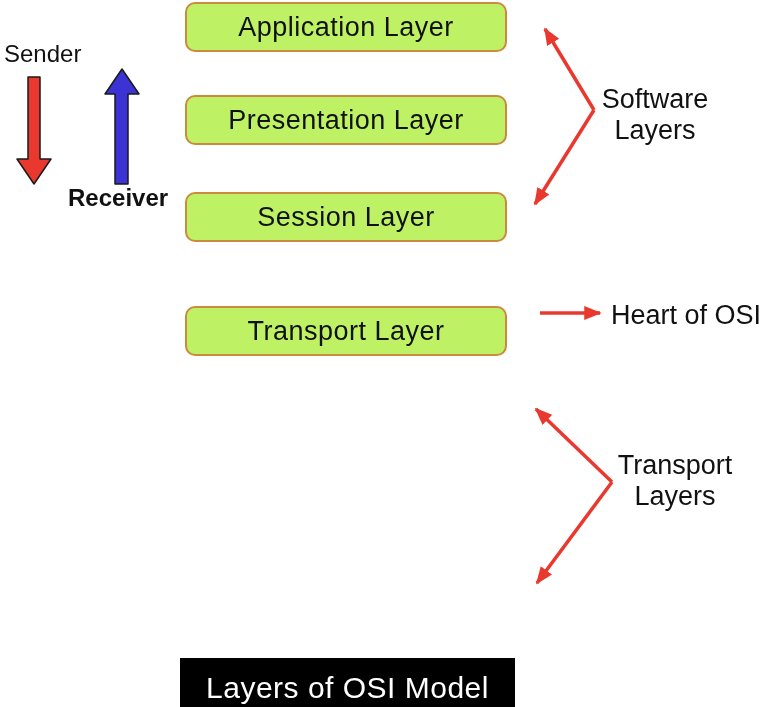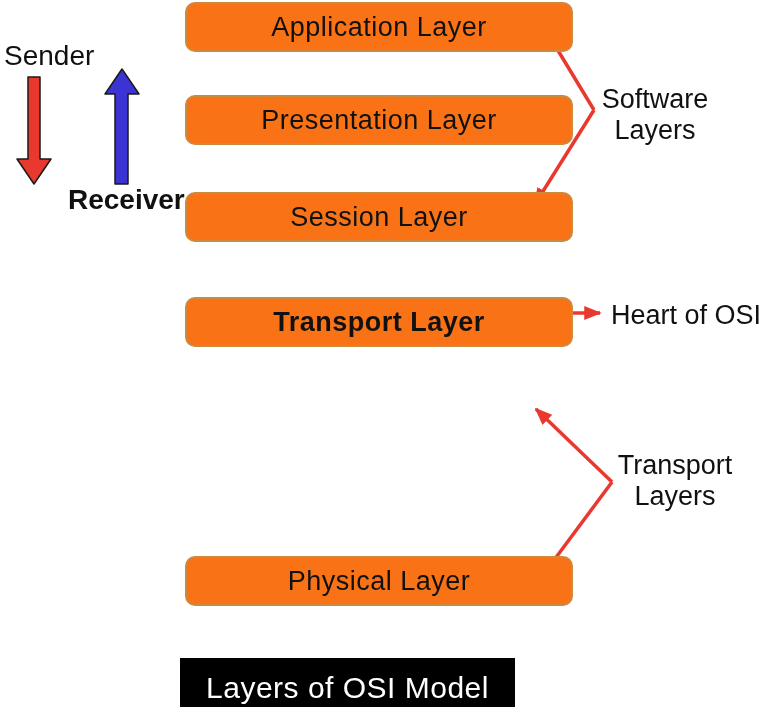--- a/index.html
+++ b/index.html
@@ -13,44 +13,44 @@
   }
   .arrow-svg {
     position: absolute;
     left: 0; top: 0;
     width: 764px; height: 707px;
     pointer-events: none;
   }
   .layer-box {
     position: absolute;
     left: 185px;
-    width: 388px;
+    width: 322px;
     height: 50px;
     box-sizing: border-box;
-    background: #f97316;
+    background: #bef264;
     border: 2px solid #cb8a3e;
     border-radius: 10px;
     display: flex;
     align-items: center;
     justify-content: center;
     font-size: 27px;
     color: #111111;
     letter-spacing: 0.5px;
   }
   .box-application  { top: 2px; }
   .box-presentation { top: 95px; }
   .box-session      { top: 192px; }
-  .box-transport    { top: 297px; font-weight: bold; }
+  .box-transport    { top: 306px; }
   .box-network      { top: 378px; }
   .box-datalink     { top: 467px; }
   .box-physical     { top: 556px; }
 
   .side-label {
     position: absolute;
-    font-size: 28px;
+    font-size: 24px;
     color: #111111;
     white-space: nowrap;
   }
   .sender-label   { left: 4px;  top: 40px; }
   .receiver-label { left: 68px; top: 184px; font-weight: bold; }
 
   .annotation {
     position: absolute;
     font-size: 27px;
     color: #111111;
@@ -109,23 +109,20 @@
   </div>
   <div class="layer-box box-session">
     <span>Session Layer</span>
   </div>
   <div class="layer-box box-presentation">
     <span>Presentation Layer</span>
   </div>
   <div class="layer-box box-transport">
     <span>Transport Layer</span>
   </div>
-  <div class="layer-box box-physical">
-    <span>Physical Layer</span>
-  </div>
 
   <div class="annotation software-annotation">
     <div>Software</div>
     <div>Layers</div>
   </div>
 
   <div class="annotation heart-annotation">Heart of OSI</div>
 
   <div class="annotation hardware-annotation">
     <div>Transport</div>

